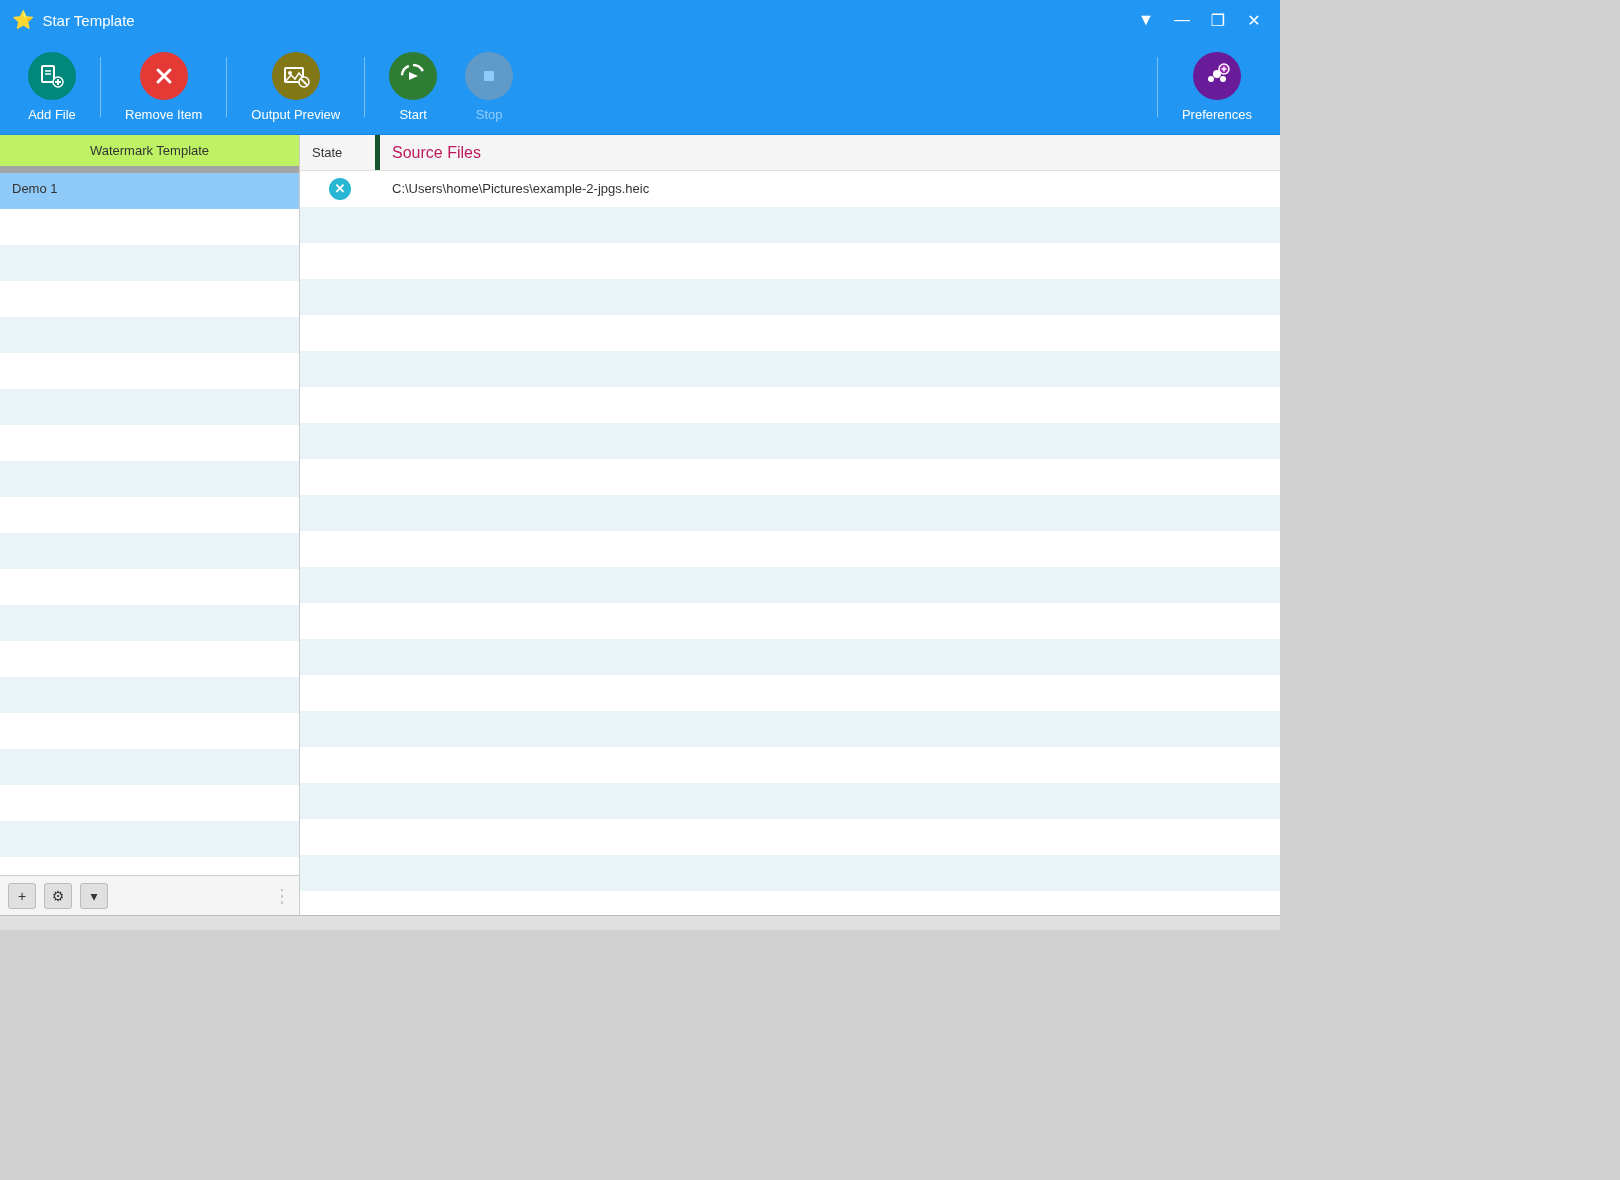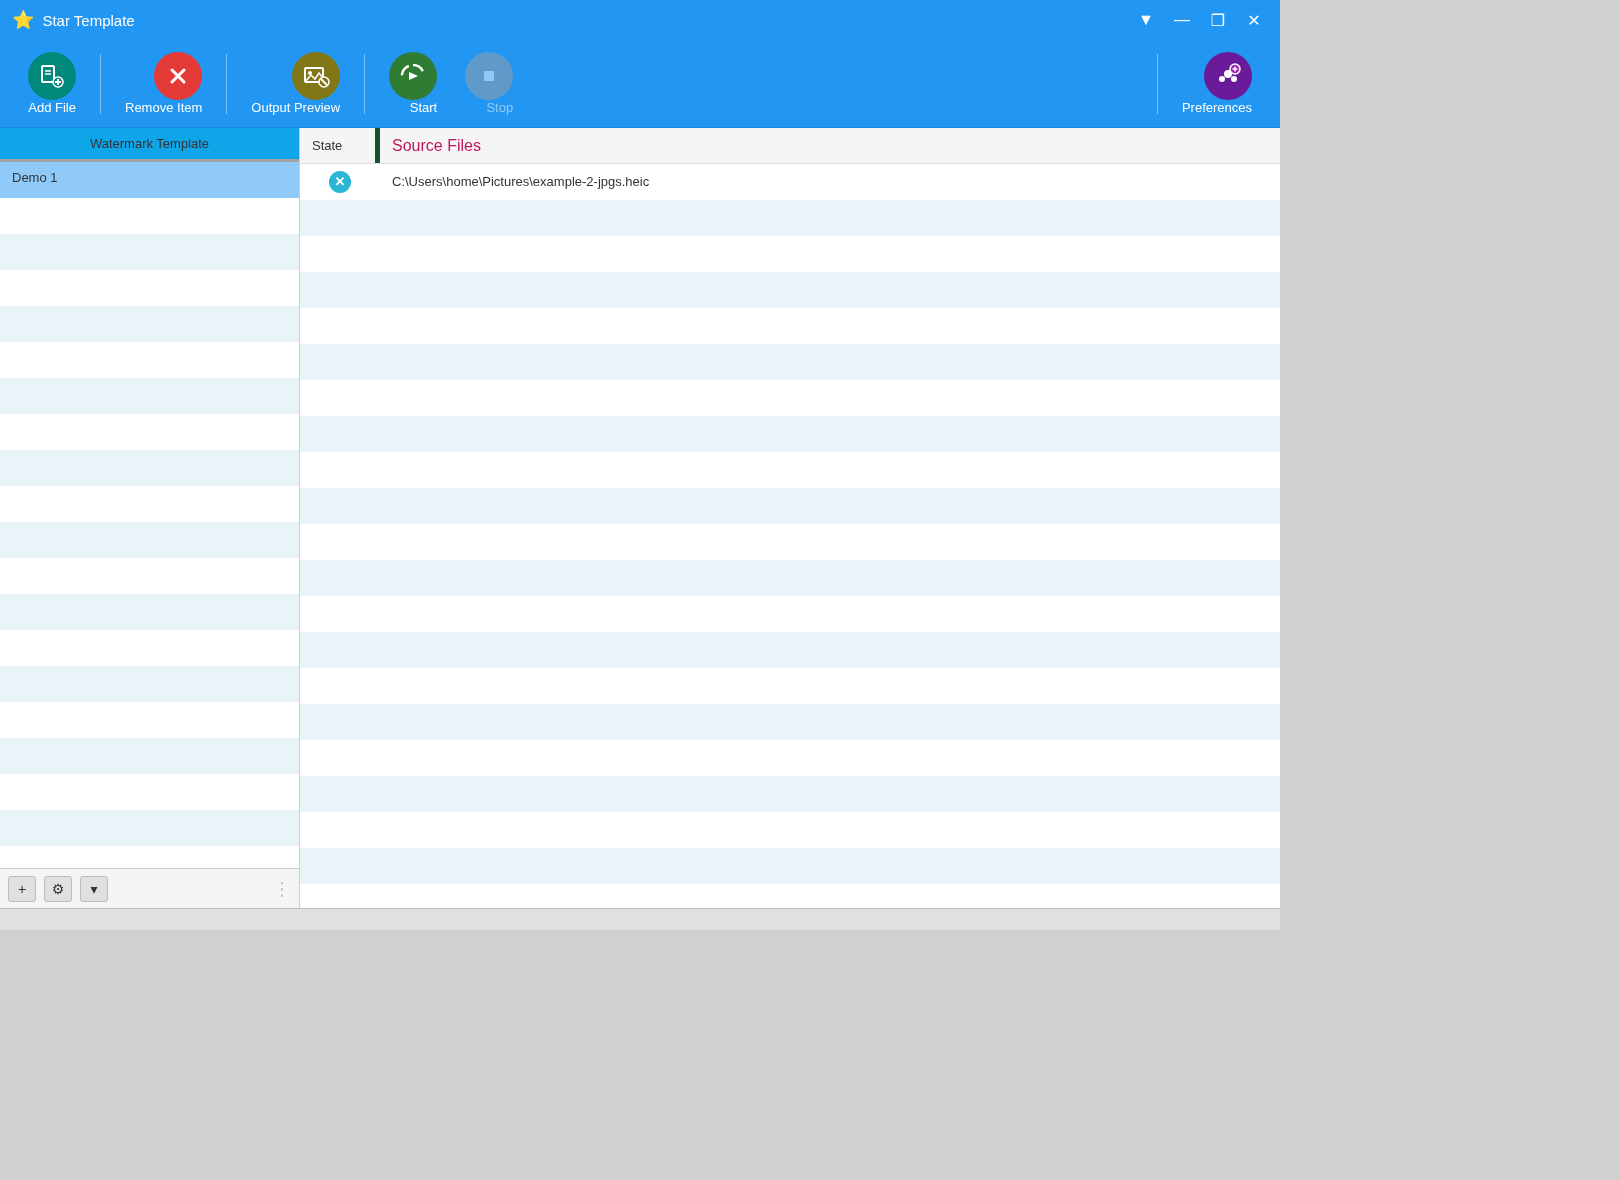--- a/index.html
+++ b/index.html
@@ -50,22 +50,22 @@
     }
     .toolbar-separator {
       width: 1px;
       background: rgba(255,255,255,0.4);
       height: 60px;
       margin: 0 8px;
     }
     .toolbar-item {
       display: flex;
       flex-direction: column;
-      align-items: flex-end;
-      gap: 0;
+      align-items: center;
+      gap: 7px;
       cursor: pointer;
       padding: 4px 12px;
       border-radius: 4px;
     }
     .toolbar-item.disabled { opacity: 0.5; cursor: default; }
     .toolbar-icon {
       width: 48px;
       height: 48px;
       border-radius: 50%;
       display: flex;
@@ -98,22 +98,22 @@
 
     
     .left-panel {
       width: 300px;
       min-width: 300px;
       border-right: 1px solid #ccc;
       display: flex;
       flex-direction: column;
     }
     .panel-header {
-      background: #0ea5e9;
-      border-bottom: 3px solid #a3a3a3;
+      background: #bef264;
+      border-bottom: 7px solid #a3a3a3;
       padding: 8px 12px;
       font-size: 13px;
       color: #333;
       text-align: center;
     }
     .template-list {
       flex: 1;
       overflow-y: auto;
     }
     .template-row {

